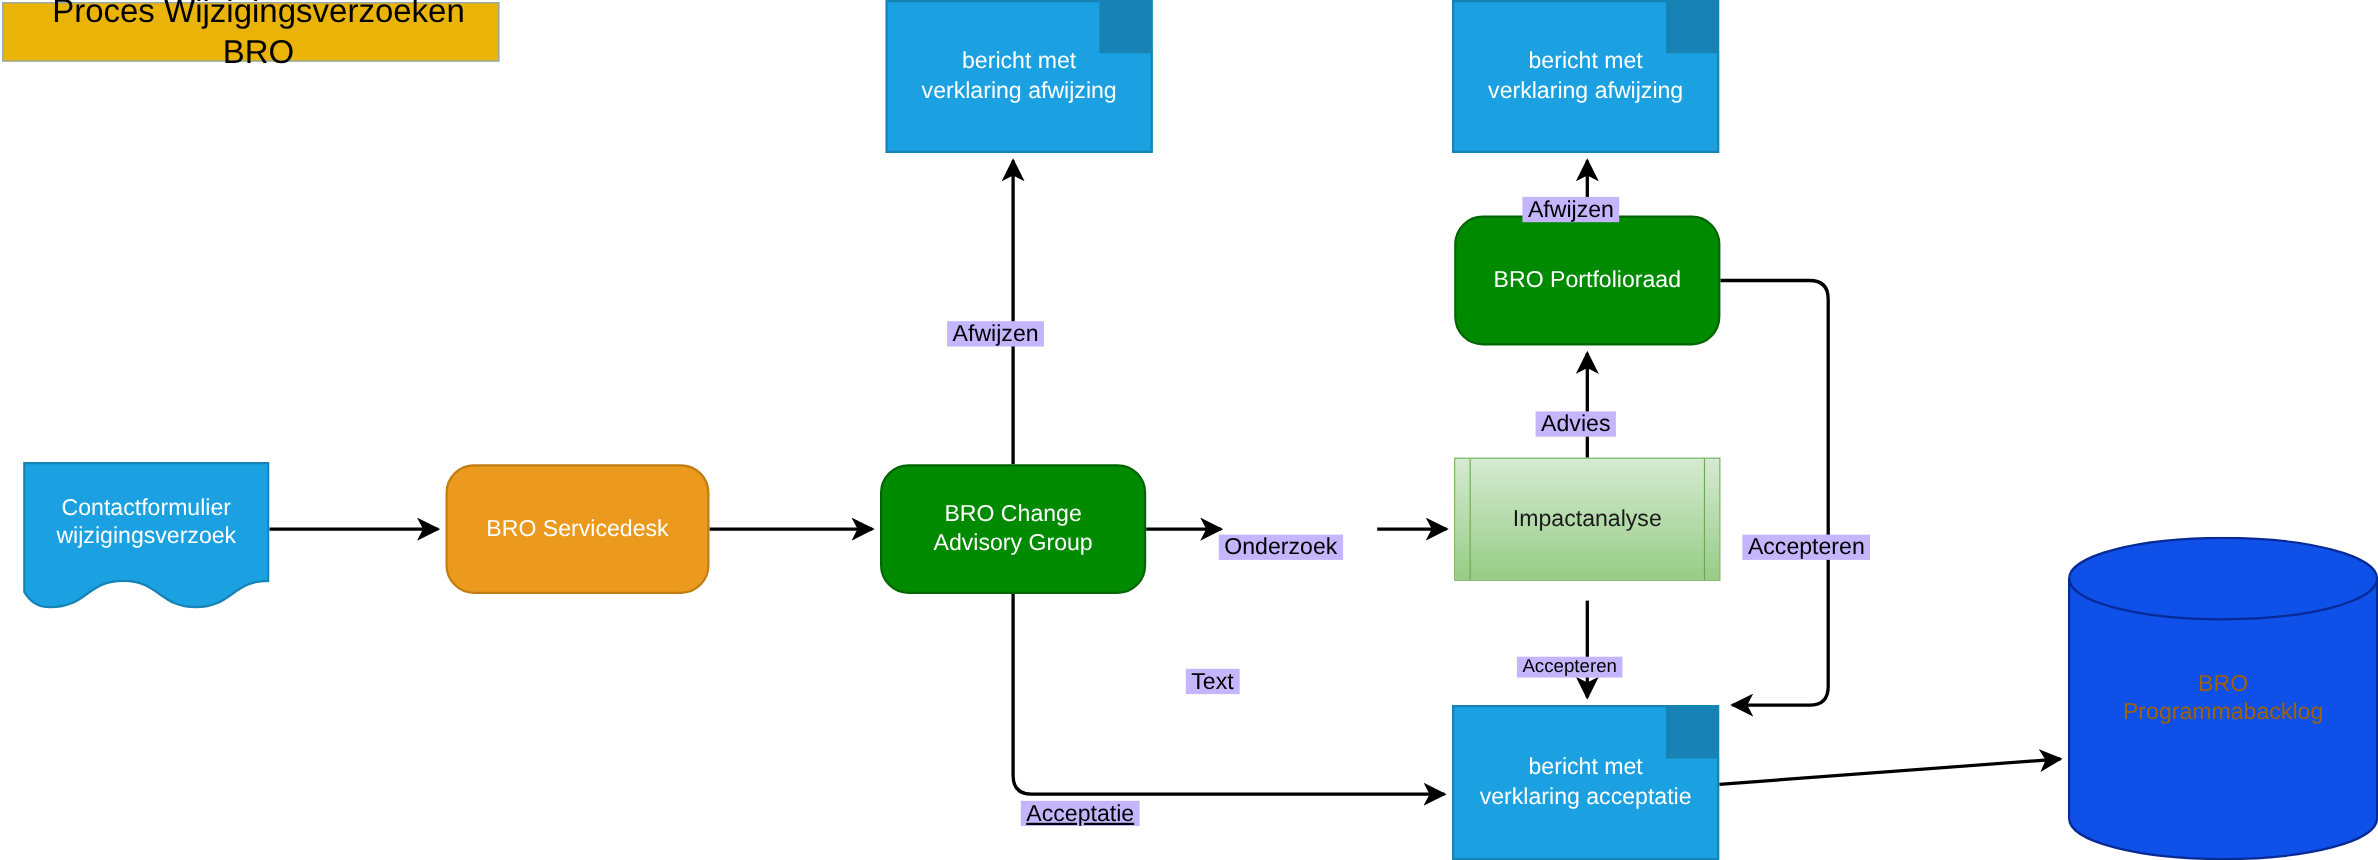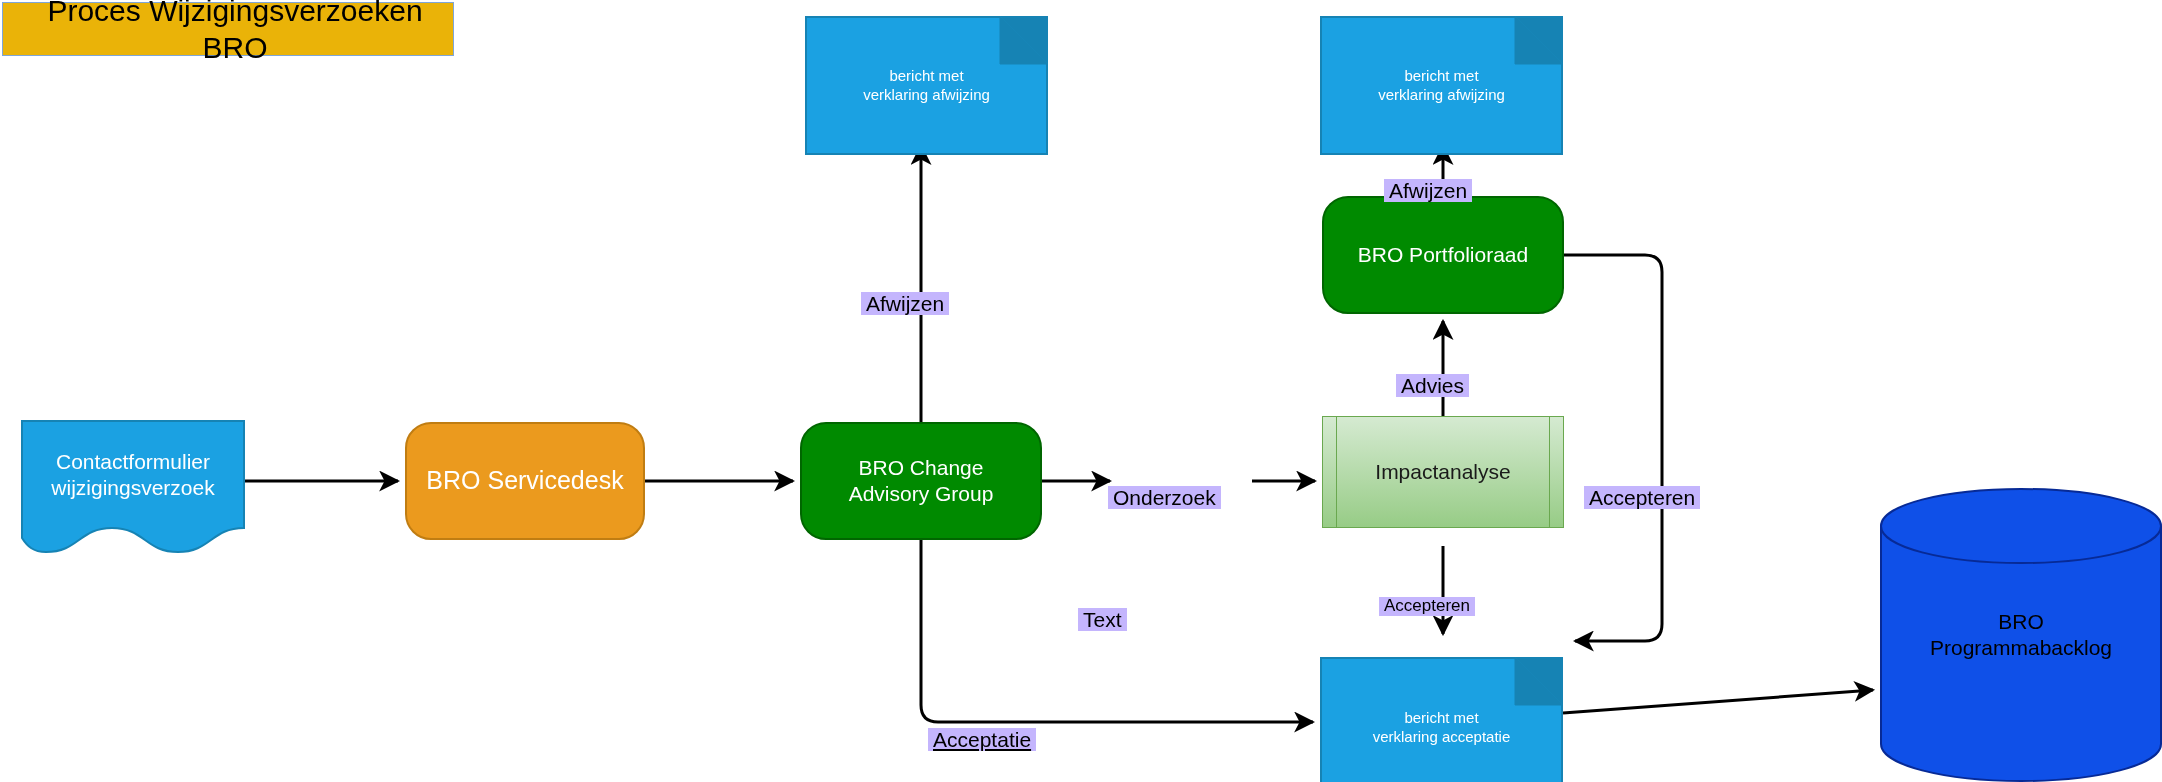--- a/index.html
+++ b/index.html
@@ -72,21 +72,21 @@
     border-radius: 26px;
     color: #ffffff;
   }
   #servicedesk {
     left: 405px;
     top: 422px;
     width: 240px;
     height: 118px;
     background: #eb9a1e;
     border: 2px solid #c07d12;
-    font-size: 25px;
+    font-size: 21px;
   }
   #change-advisory-group {
     left: 800px;
     top: 422px;
     width: 242px;
     height: 118px;
     background: #008a00;
     border: 2px solid #006600;
     font-size: 21px;
   }
@@ -120,22 +120,21 @@
     height: 100%;
     background: #6aa84f;
   }
   #impactanalyse::before { left: 13px; }
   #impactanalyse::after  { right: 13px; }
 
   
   .note {
     background: #1ba1e2;
     color: #ffffff;
-    font-size: 15px;
-    margin-top: 16px;
+    font-size: 21px;
   }
   .note .fold {
     position: absolute;
     top: 0;
     right: 0;
     width: 48px;
     height: 48px;
     background: #1683b4;
     clip-path: polygon(0 0, 100% 100%, 100% 0);
   }
@@ -165,21 +164,21 @@
     width: 243px;
     height: 141px;
   }
 
   
   #programmabacklog {
     left: 1880px;
     top: 488px;
     width: 282px;
     height: 294px;
-    color: #000000;
+    color: #a16207;
     font-size: 21px;
     z-index: 2;
   }
   #programmabacklog .cyl-body {
     position: absolute;
     left: 0; top: 0;
     width: 282px; height: 294px;
     z-index: -1;
   }
   #programmabacklog .cyl-label { position: relative; }

